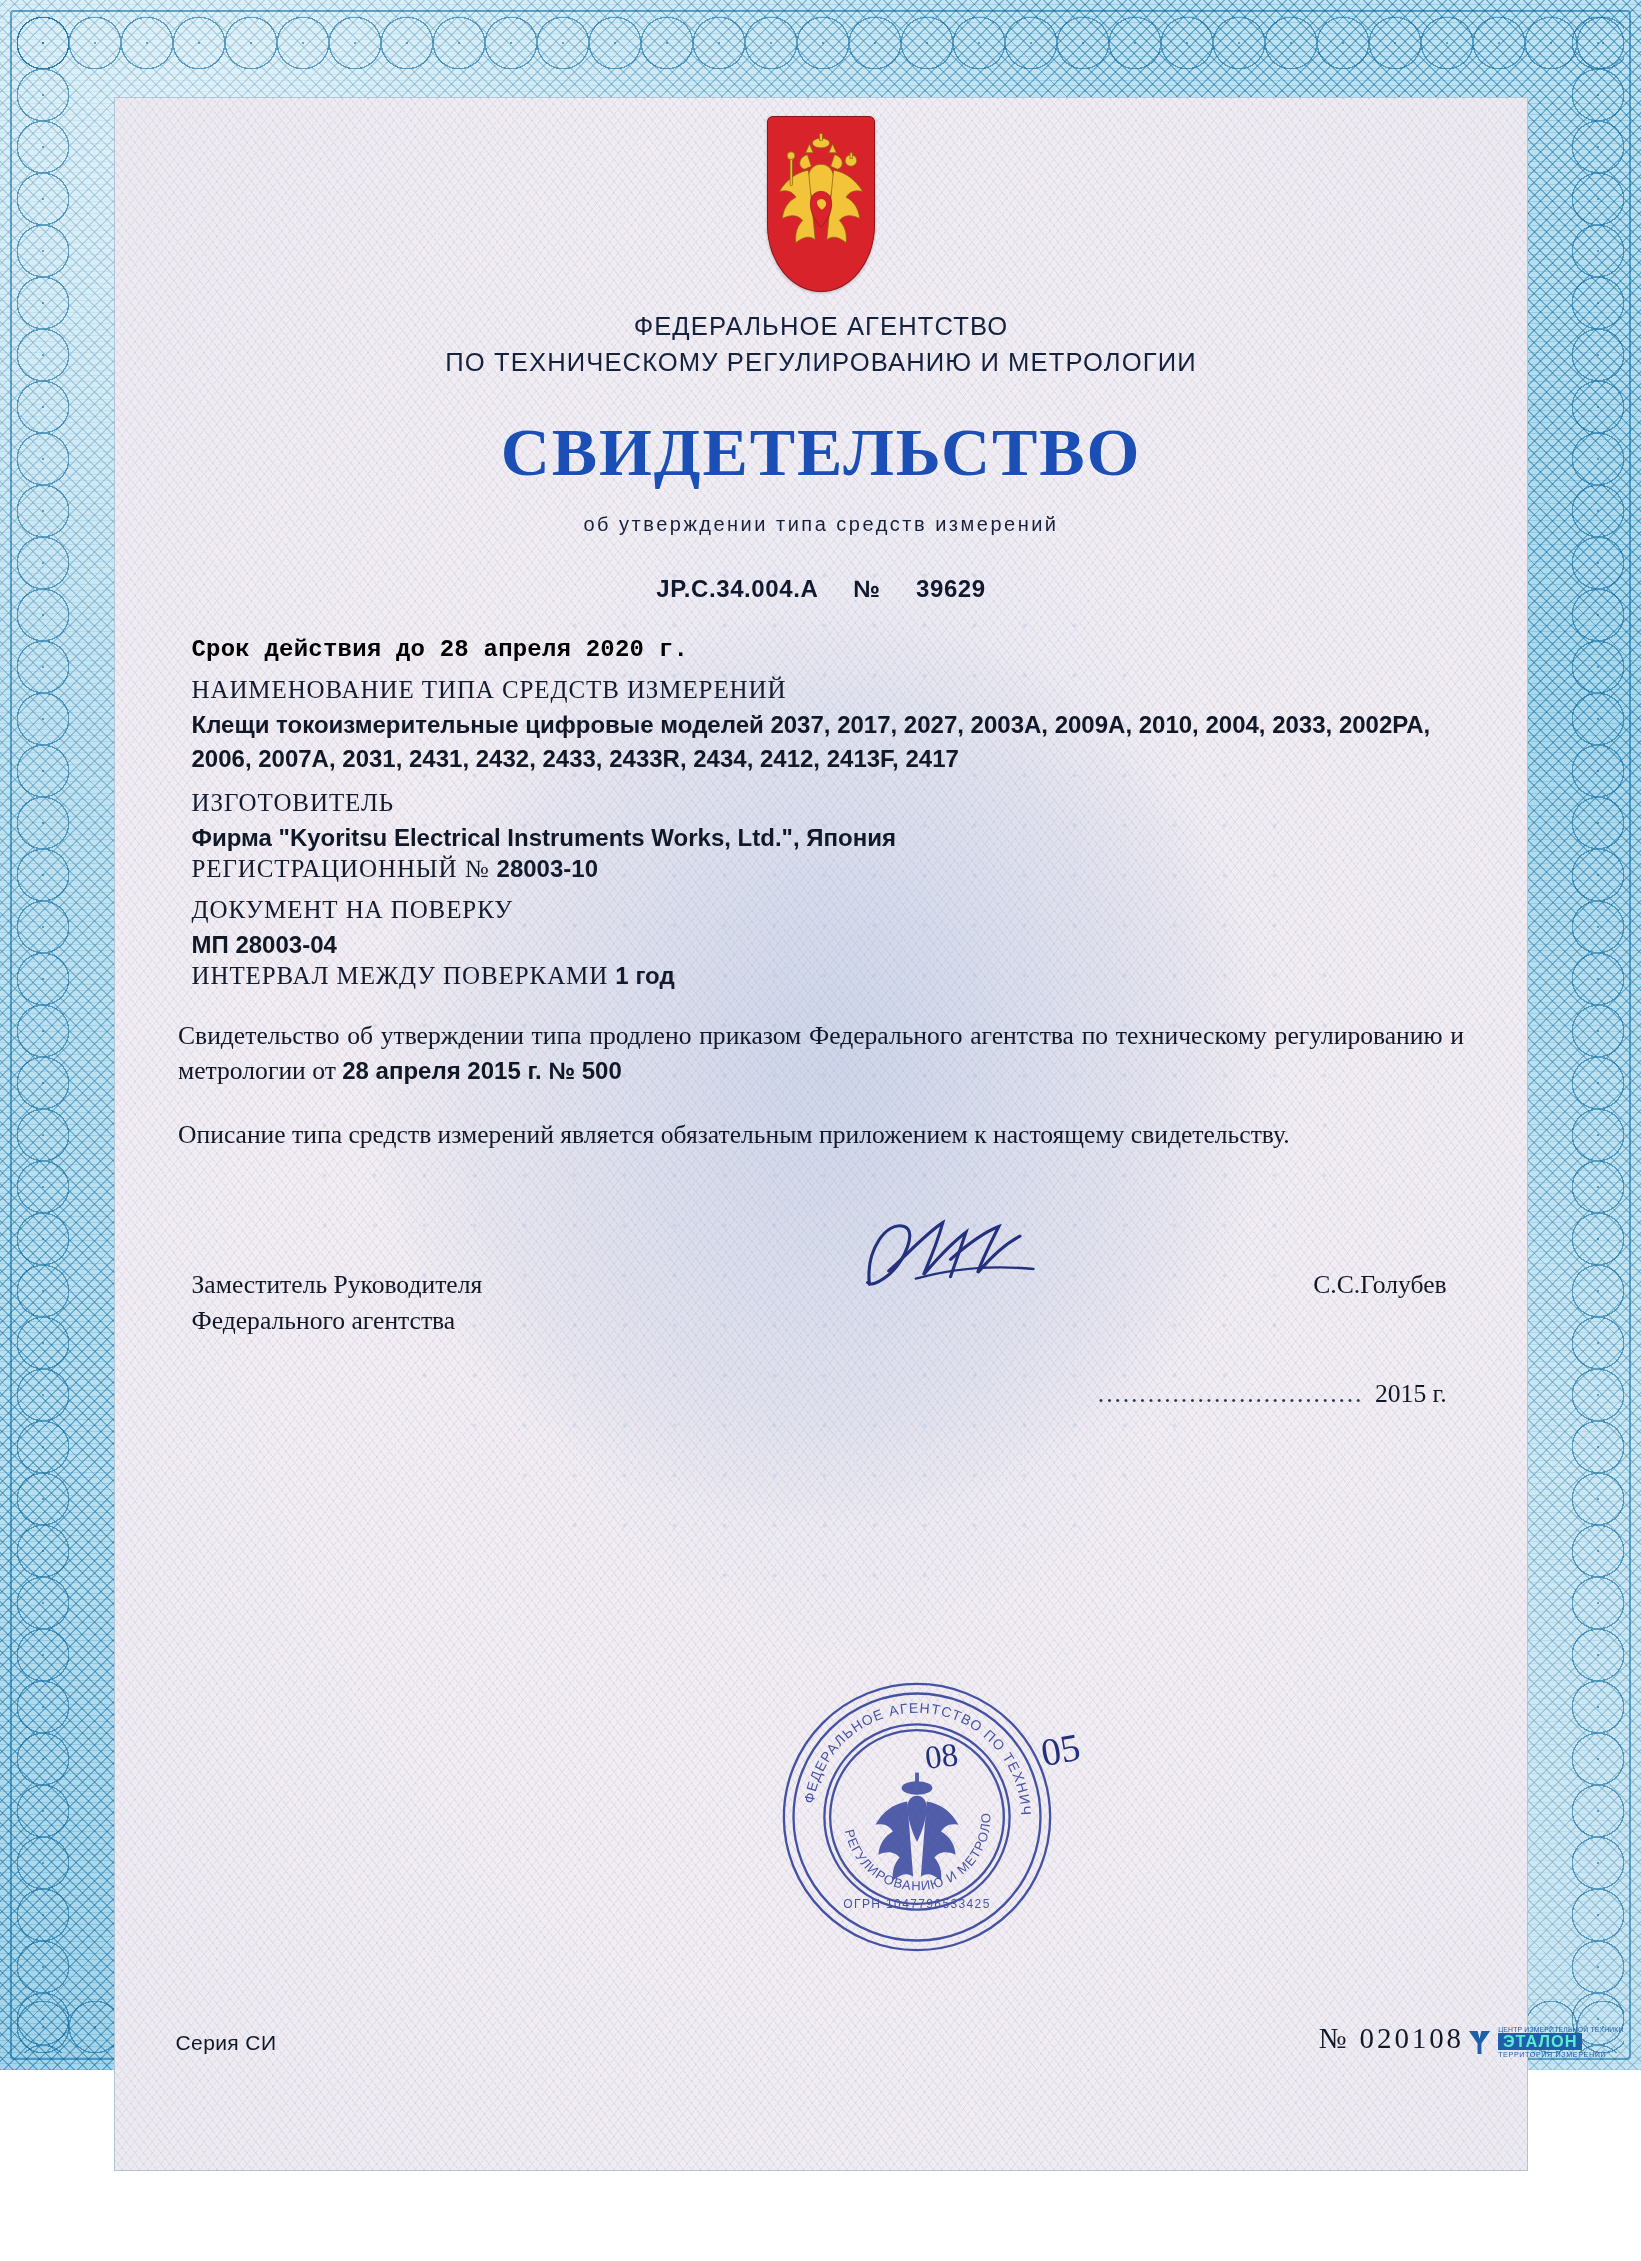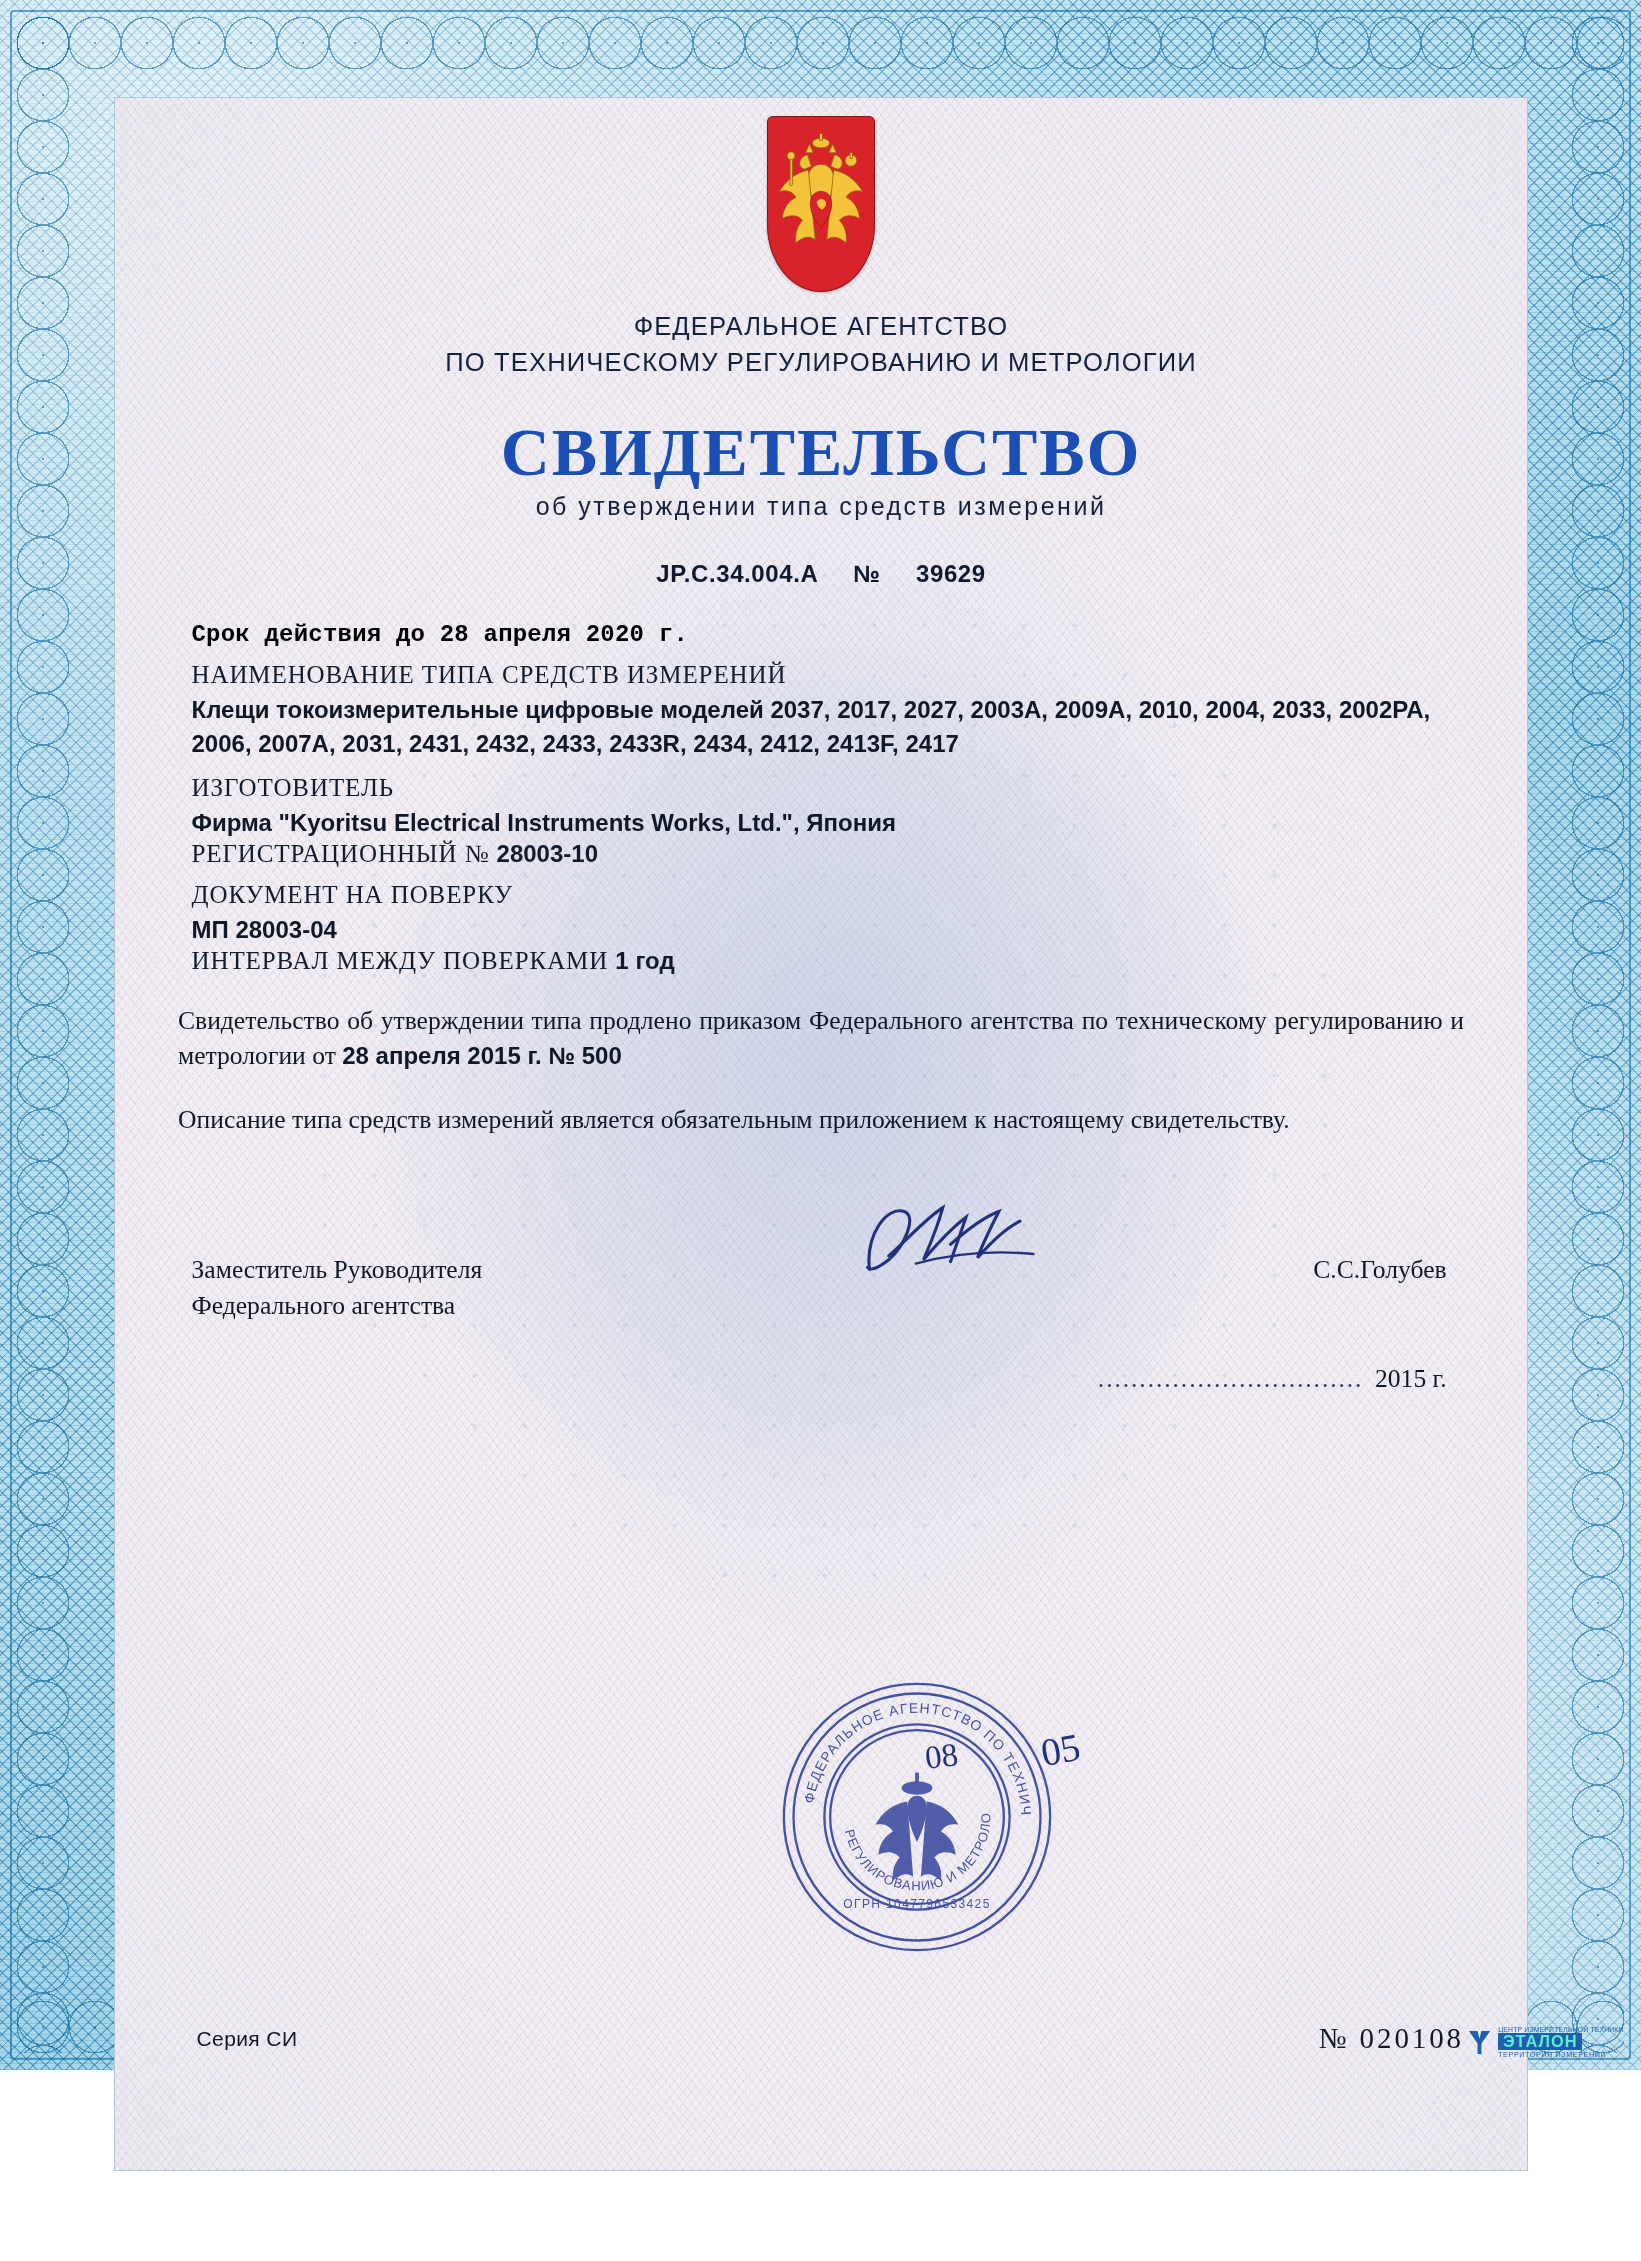--- a/index.html
+++ b/index.html
@@ -165,24 +165,24 @@
     margin-top: 33px;
     text-align: center;
     font-family: "Liberation Serif", serif;
     font-weight: bold;
     font-size: 68px;
     letter-spacing: 1.9px;
     color: #1b4fb5;
     text-shadow: 0 1px 0 rgba(255,255,255,.65);
   }
   .subtitle {
-    margin-top: 0;
+    margin-top: 21px;
     text-align: center;
     font-family: "Liberation Sans", sans-serif;
-    font-size: 25px;
+    font-size: 20px;
     letter-spacing: 2.5px;
     color: #17203a;
   }
   .cert-no {
     margin-top: 39px;
     text-align: center;
     font-family: "Liberation Sans", sans-serif;
     font-weight: bold;
     font-size: 24px;
     letter-spacing: 0.6px;
@@ -312,26 +312,26 @@
     width: 274px;
     height: 274px;
     z-index: 5;
     opacity: .88;
     pointer-events: none;
   }
 
   
   .footer {
     position: absolute;
-    left: 69px;
+    left: 48px;
     right: 64px;
     bottom: 116px;
     display: flex;
     justify-content: space-between;
-    align-items: center;
+    align-items: flex-end;
     font-family: "Liberation Sans", sans-serif;
     color: #101828;
   }
   .series {
     font-size: 21px;
     padding-left: 13.5px;
     letter-spacing: 0.4px;
   }
   .serial {
     font-family: "Liberation Serif", serif;

